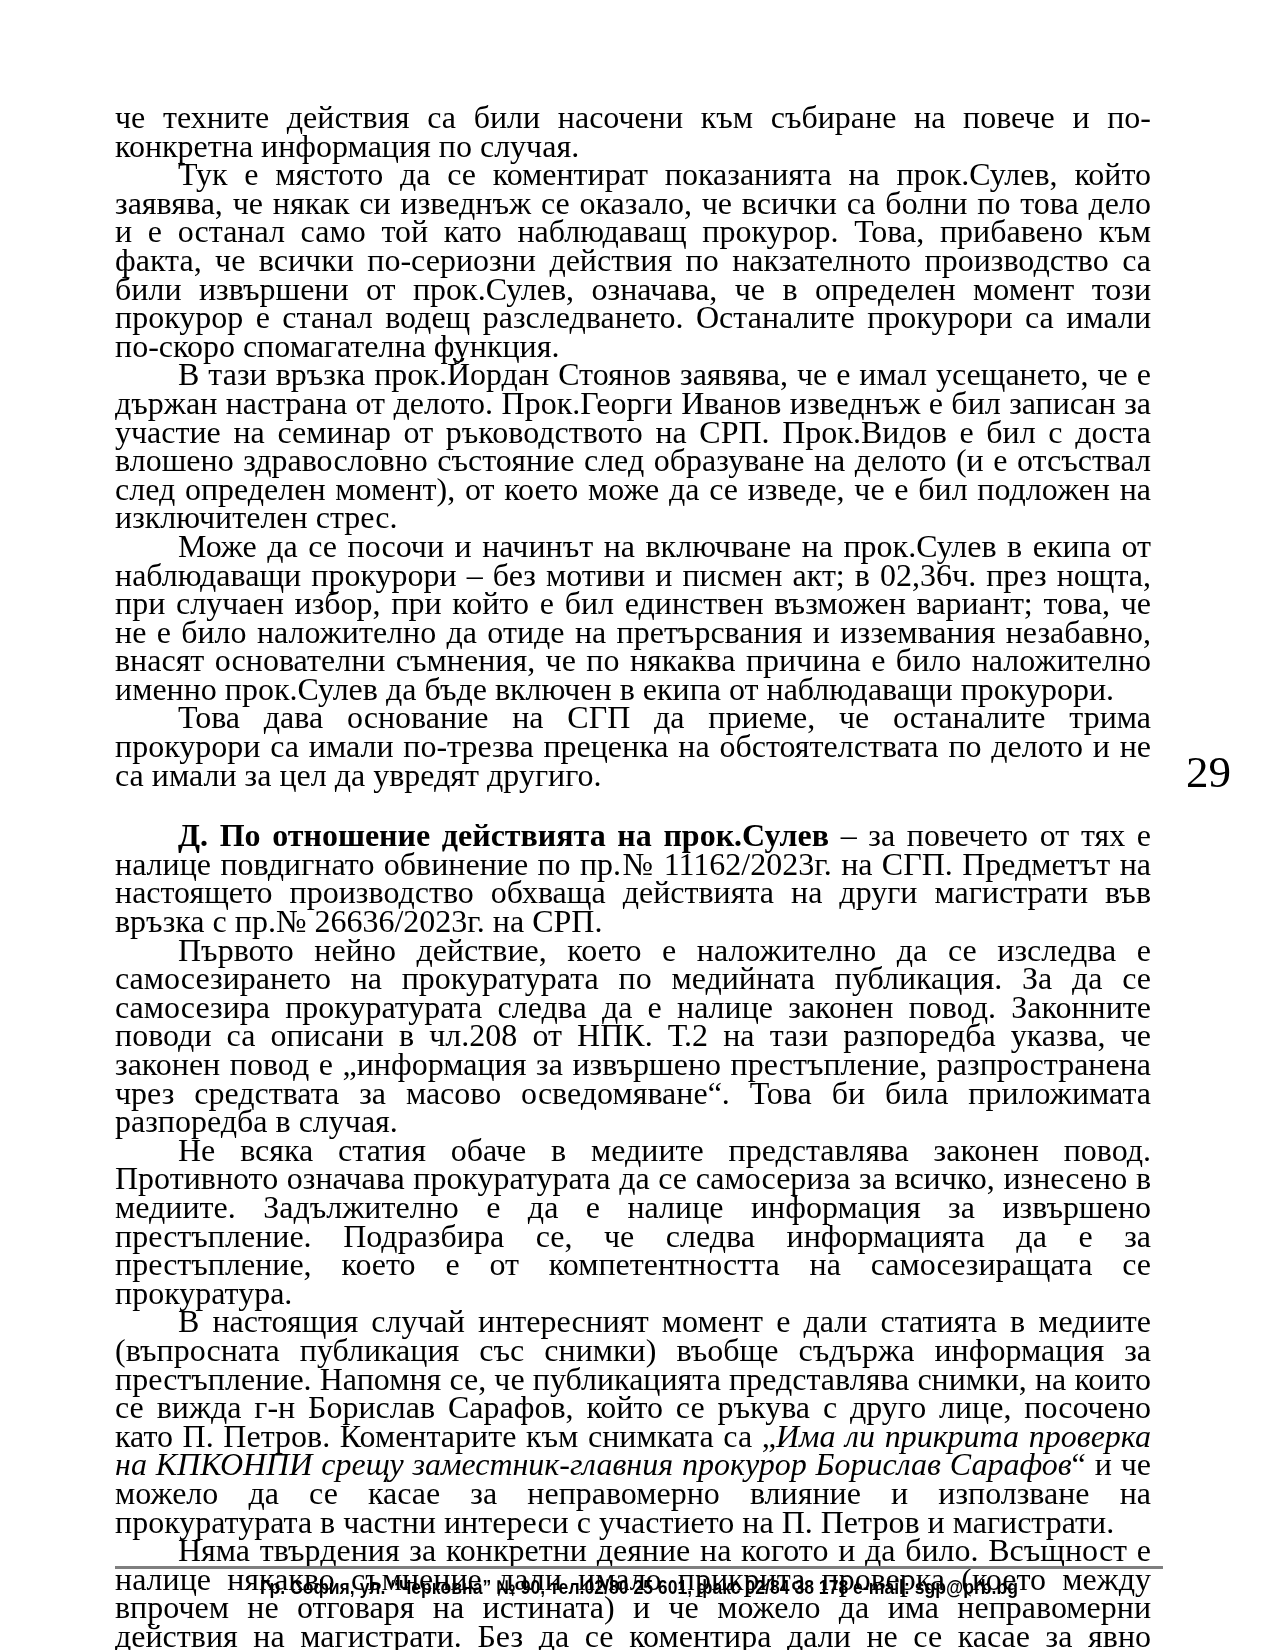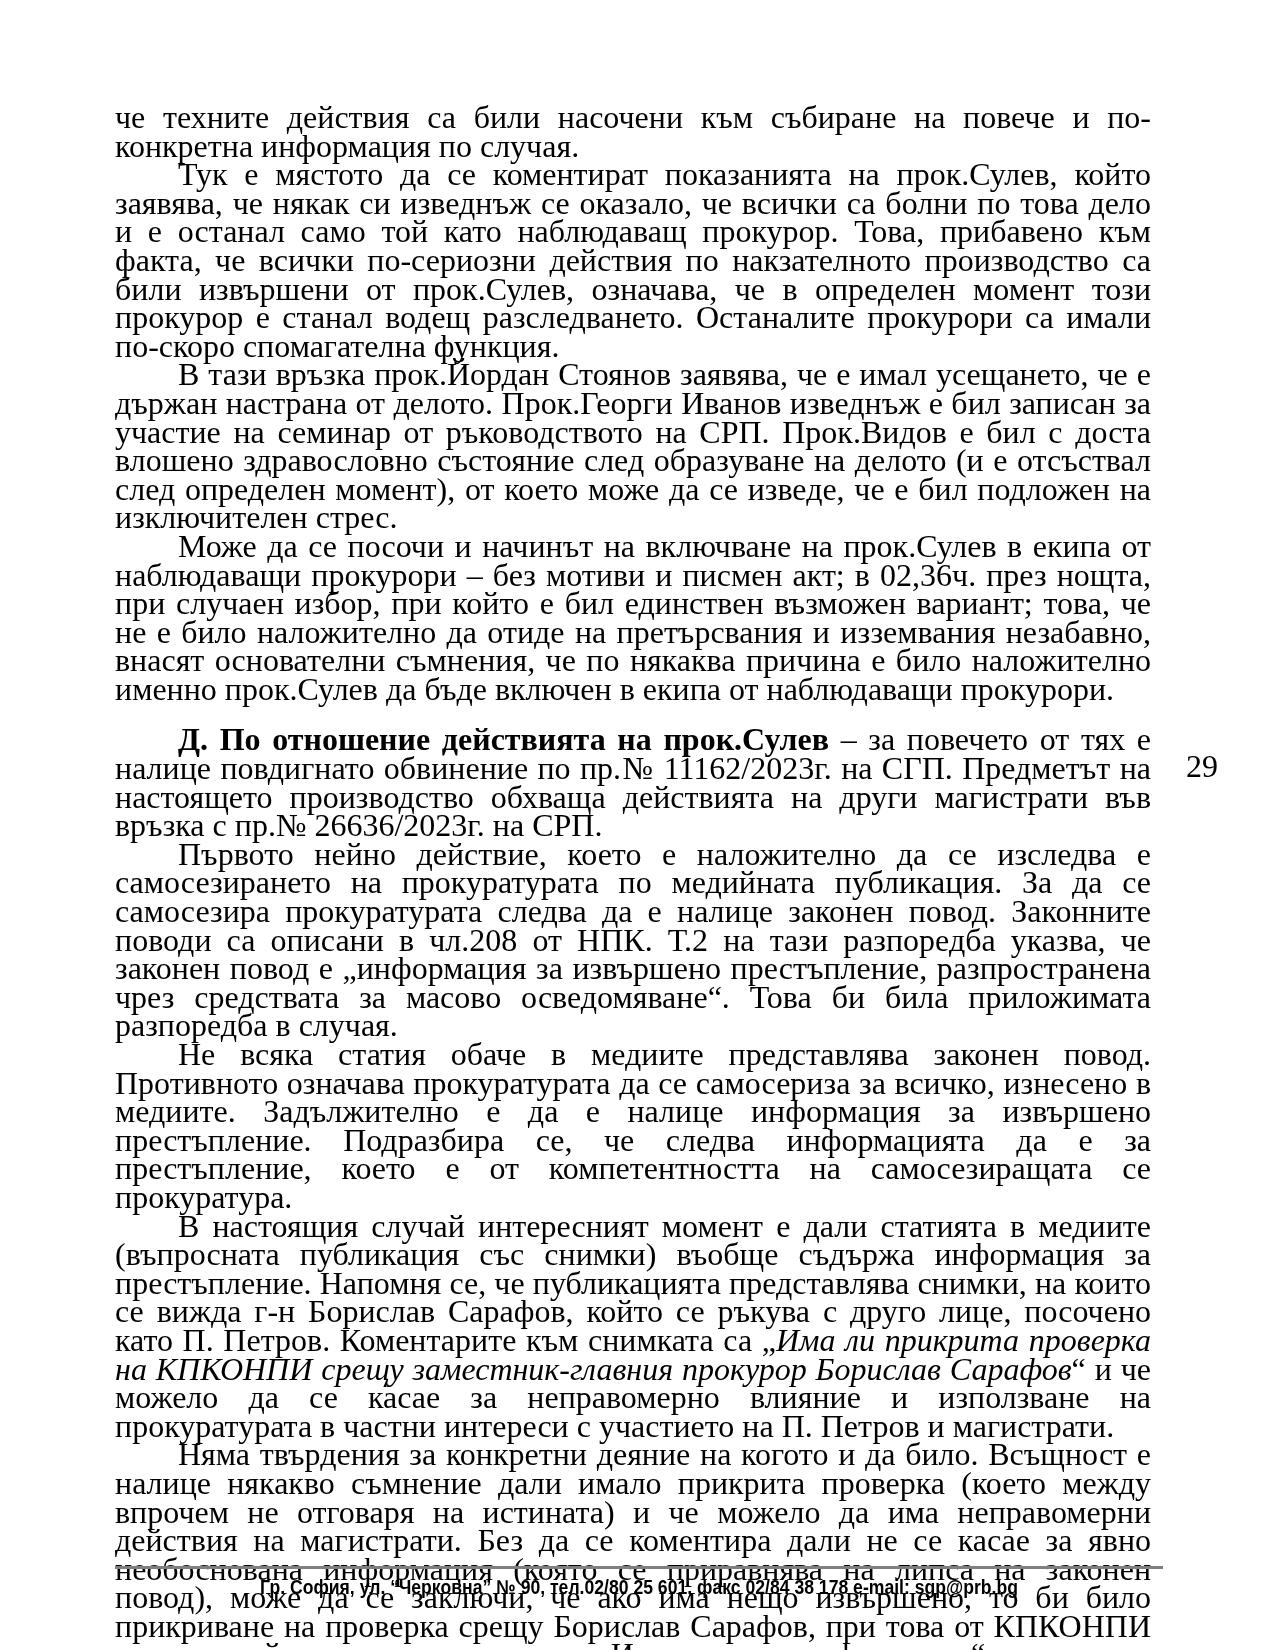--- a/index.html
+++ b/index.html
@@ -23,28 +23,28 @@
     width: 1036px;
     font-size: 32px;
     line-height: 28.6px;
     text-align: justify;
   }
   .para {
     margin: 0;
     padding: 0;
   }
   .indent { text-indent: 63px; }
-  .space-before { margin-top: 22px; }
+  .space-before { margin-top: 32px; }
   .b { font-weight: bold; }
   .i { font-style: italic; }
   .page-number {
     position: absolute;
     left: 1186px;
     top: 750px;
-    font-size: 32px;
+    font-size: 45px;
     line-height: 1;
     font-family: "Liberation Serif", "DejaVu Serif", serif;
   }
   .footer-rule {
     position: absolute;
     left: 115px;
     top: 1566px;
     width: 1048px;
     height: 0;
     border-top: 3px solid #7f7f7f;
@@ -72,20 +72,21 @@
   <div class="content">
 
     <p class="para"><span>че техните действия са били насочени към събиране на повече и по-конкретна информация по случая.</span></p>
 
     <p class="para indent"><span>Тук е мястото да се коментират показанията на прок.Сулев, който заявява, че някак си изведнъж се оказало, че всички са болни по това дело и е останал само той като наблюдаващ прокурор. Това, прибавено към факта, че всички по-сериозни действия по накзателното производство са били извършени от прок.Сулев, означава, че в определен момент този прокурор е станал водещ разследването. Останалите прокурори са имали по-скоро спомагателна функция.</span></p>
 
     <p class="para indent"><span>В тази връзка прок.Йордан Стоянов заявява, че е имал усещането, че е държан настрана от делото. Прок.Георги Иванов изведнъж е бил записан за участие на семинар от ръководството на СРП. Прок.Видов е бил с доста влошено здравословно състояние след образуване на делото (и е отсъствал след определен момент), от което може да се изведе, че е бил подложен на изключителен стрес.</span></p>
 
     <p class="para indent"><span>Може да се посочи и начинът на включване на прок.Сулев в екипа от наблюдаващи прокурори – без мотиви и писмен акт; в 02,36ч. през нощта, при случаен избор, при който е бил единствен възможен вариант; това, че не е било наложително да отиде на претърсвания и изземвания незабавно, внасят основателни съмнения, че по някаква причина е било наложително именно прок.Сулев да бъде включен в екипа от наблюдаващи прокурори.</span></p>
 
+    <p class="para indent"><span>Това дава основание на СГП да приеме, че останалите трима прокурори са имали по-трезва преценка на обстоятелствата по делото и не са имали за цел да увредят другиго.</span></p>
 
     <p class="para indent space-before"><span class="b">Д. По отношение действията на прок.Сулев</span><span> – за повечето от тях е налице повдигнато обвинение по пр.№ 11162/2023г. на СГП. Предметът на настоящето производство обхваща действията на други магистрати във връзка с пр.№ 26636/2023г. на СРП.</span></p>
 
 
     <p class="para indent"><span>Първото нейно действие, което е наложително да се изследва е самосезирането на прокуратурата по медийната публикация. За да се самосезира прокуратурата следва да е налице законен повод. Законните поводи са описани в чл.208 от НПК. Т.2 на тази разпоредба указва, че законен повод е „информация за извършено престъпление, разпространена чрез средствата за масово осведомяване“. Това би била приложимата разпоредба в случая.</span></p>
 
     <p class="para indent"><span>Не всяка статия обаче в медиите представлява законен повод. Противното означава прокуратурата да се самосериза за всичко, изнесено в медиите. Задължително е да е налице информация за извършено престъпление. Подразбира се, че следва информацията да е за престъпление, което е от компетентността на самосезиращата се прокуратура.</span></p>
 
     <p class="para indent"><span>В настоящия случай интересният момент е дали статията в медиите (въпросната публикация със снимки) въобще съдържа информация за престъпление. Напомня се, че публикацията представлява снимки, на които се вижда г-н Борислав Сарафов, който се ръкува с друго лице, посочено като П. Петров. Коментарите към снимката са „</span><span class="i">Има ли прикрита проверка на КПКОНПИ срещу заместник-главния прокурор Борислав Сарафов</span><span>“ и че можело да се касае за неправомерно влияние и използване на прокуратурата в частни интереси с участието на П. Петров и магистрати.</span></p>
 

